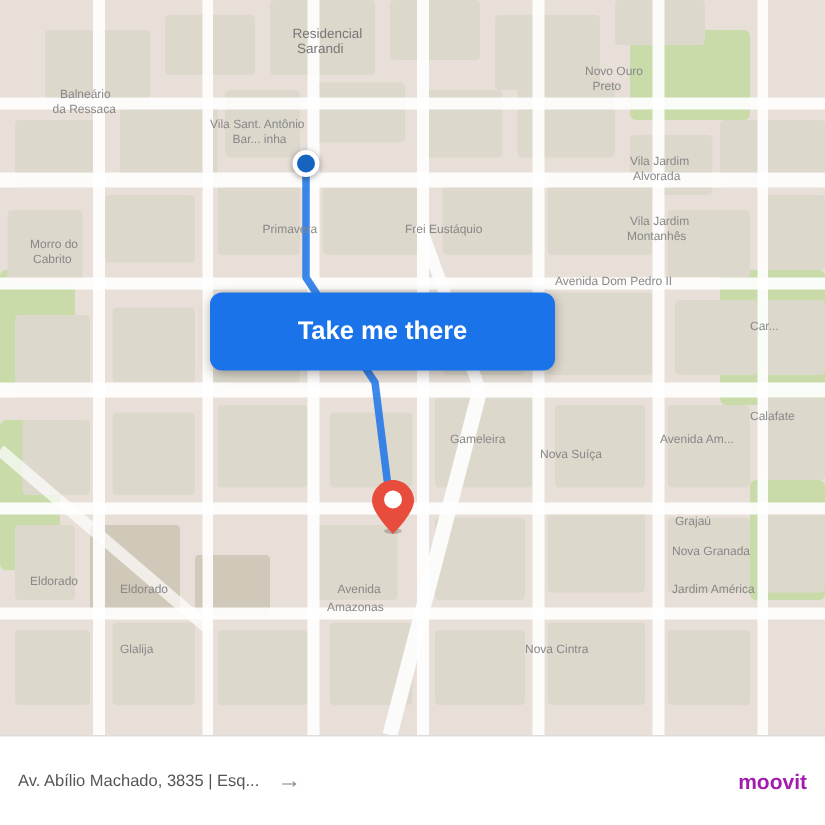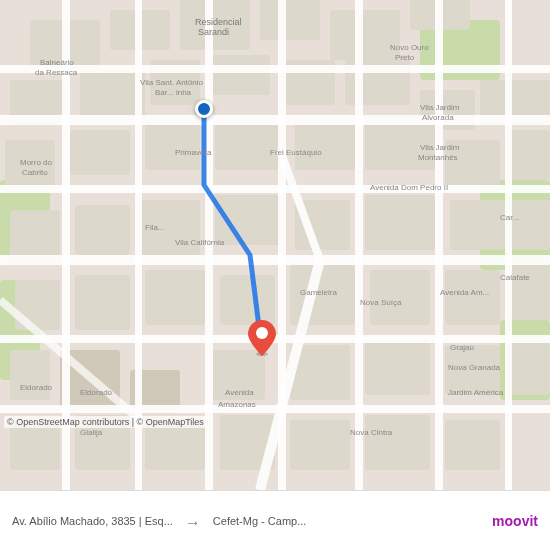--- a/index.html
+++ b/index.html
@@ -261,27 +261,26 @@
   <div id="blue-pin"></div>
 
   
   <svg id="red-pin" viewBox="0 0 28 36" xmlns="http://www.w3.org/2000/svg">
     <ellipse cx="14" cy="34" rx="6" ry="2" fill="rgba(0,0,0,0.2)"></ellipse>
     <path d="M14 0 C6.3 0 0 6.3 0 14 C0 22 14 36 14 36 C14 36 28 22 28 14 C28 6.3 21.7 0 14 0 Z" fill="#e84c3d"></path>
     <circle cx="14" cy="13" r="6" fill="#fff"></circle>
   </svg>
 
   
-
-  
-  <div class="osm-credit">© OpenStreetMap contributors | © OpenMapTiles</div>
+  <button id="take-me-there-btn">Take me there</button>
+
+  
 </div>
 
 <div class="footer">
   <div class="footer-left">
     <span class="footer-text">Av. Abílio Machado, 3835 | Esq...</span>
     <span class="footer-arrow">→</span>
-    <span class="footer-dest">Cefet-Mg - Camp...</span>
   </div>
   <div class="footer-moovit">
     <span class="moovit-logo">moovit</span>
   </div>
 </div>
 
 </body></html>

